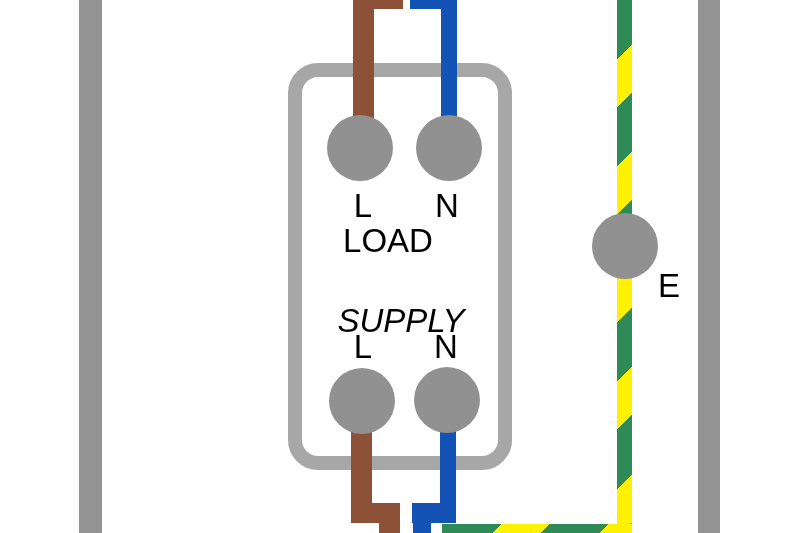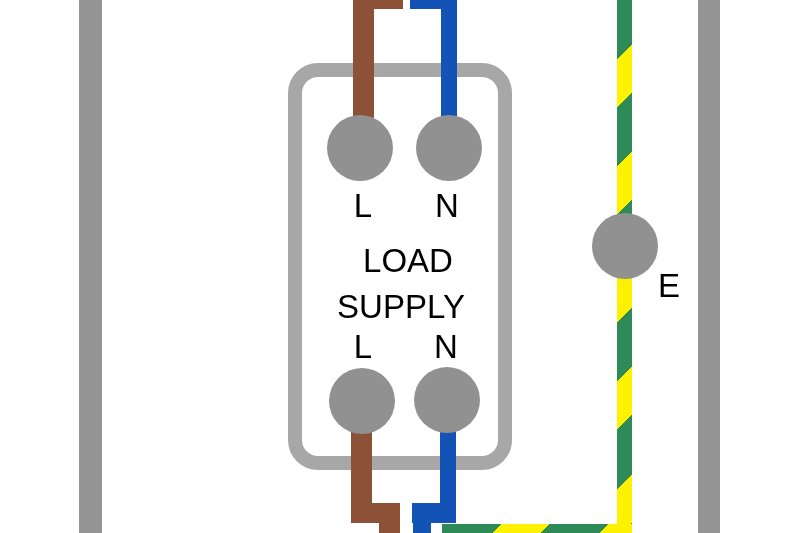--- a/index.html
+++ b/index.html
@@ -83,22 +83,22 @@
     position: absolute;
     transform: translate(-50%, -50%);
     font-size: 33px;
     line-height: 1;
     color: var(--label-black, #000000);
     white-space: nowrap;
     z-index: 4;
   }
   .lbl.load-l   { left: 363px; top: 205px; }
   .lbl.load-n   { left: 447px; top: 205px; }
-  .lbl.load-t   { left: 408px; top: 240px; margin-top: 20px; }
-  .lbl.supply-t { left: 401px; top: 306px; }
+  .lbl.load-t   { left: 388px; top: 240px; }
+  .lbl.supply-t { left: 401px; top: 320px; font-style: italic; }
   .lbl.supply-l { left: 363px; top: 346px; }
   .lbl.supply-n { left: 446px; top: 346px; }
   .lbl.earth-e  { left: 669px; top: 285px; }
 </style>
 </head>
 <body>
 
 <div class="canvas">
 
   <div class="conduit left"></div>

